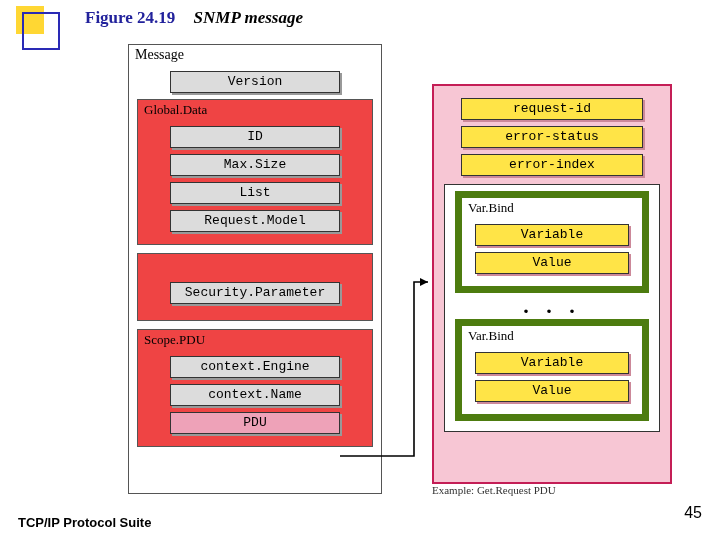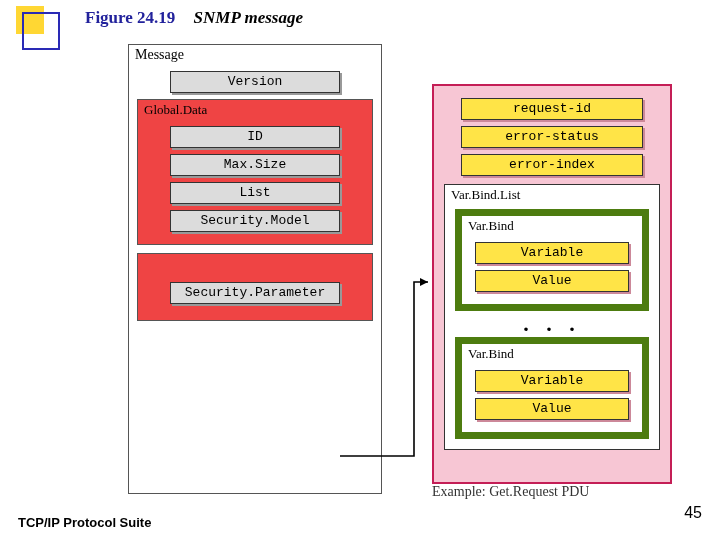--- a/index.html
+++ b/index.html
@@ -128,21 +128,21 @@
     font-size: 22px;
     font-weight: bold;
     letter-spacing: 6px;
     line-height: 14px;
     padding: 2px 0;
   }
   .example {
     position: absolute;
     left: 432px;
     top: 484px;
-    font-size: 14px;
+    font-size: 11px;
     color: #333;
   }
 
   .footer-left {
     position: absolute;
     left: 18px;
     bottom: 10px;
     font-family: Arial, sans-serif;
     font-size: 13px;
     font-weight: bold;
@@ -178,37 +178,42 @@
 
   <div class="msg-box">
     <div class="panel-title">Message</div>
     <span class="field">Version</span>
 
     <div class="subbox">
       <div class="sub-title">Global.Data</div>
       <span class="field">ID</span>
       <span class="field">Max.Size</span>
       <span class="field">List</span>
-      <span class="field">Security.Model</span>
+      <span class="field">Request.Model</span>
     </div>
 
     <div class="subbox" style="padding-top:22px;padding-bottom:10px;">
       <span class="field">Security.Parameter</span>
     </div>
 
+    <div class="subbox">
+      <div class="sub-title">Scope.PDU</div>
+      <span class="field">context.Engine</span>
+      <span class="field">context.Name</span>
+      <span class="field pink" id="pdu-field">PDU</span>
+    </div>
   </div>
 
   <div class="pdu-box">
     <div style="height:6px"></div>
     <span class="field yellow">request-id</span>
     <span class="field yellow">error-status</span>
     <span class="field yellow">error-index</span>
 
     <div class="varlist">
-      <div class="sub-title">Var.Bind.List</div>
 
       <div class="varbind">
         <div class="sub-title">Var.Bind</div>
         <span class="field yellow">Variable</span>
         <span class="field yellow">Value</span>
       </div>
 
       <div class="dots">. . .</div>
 
       <div class="varbind">

